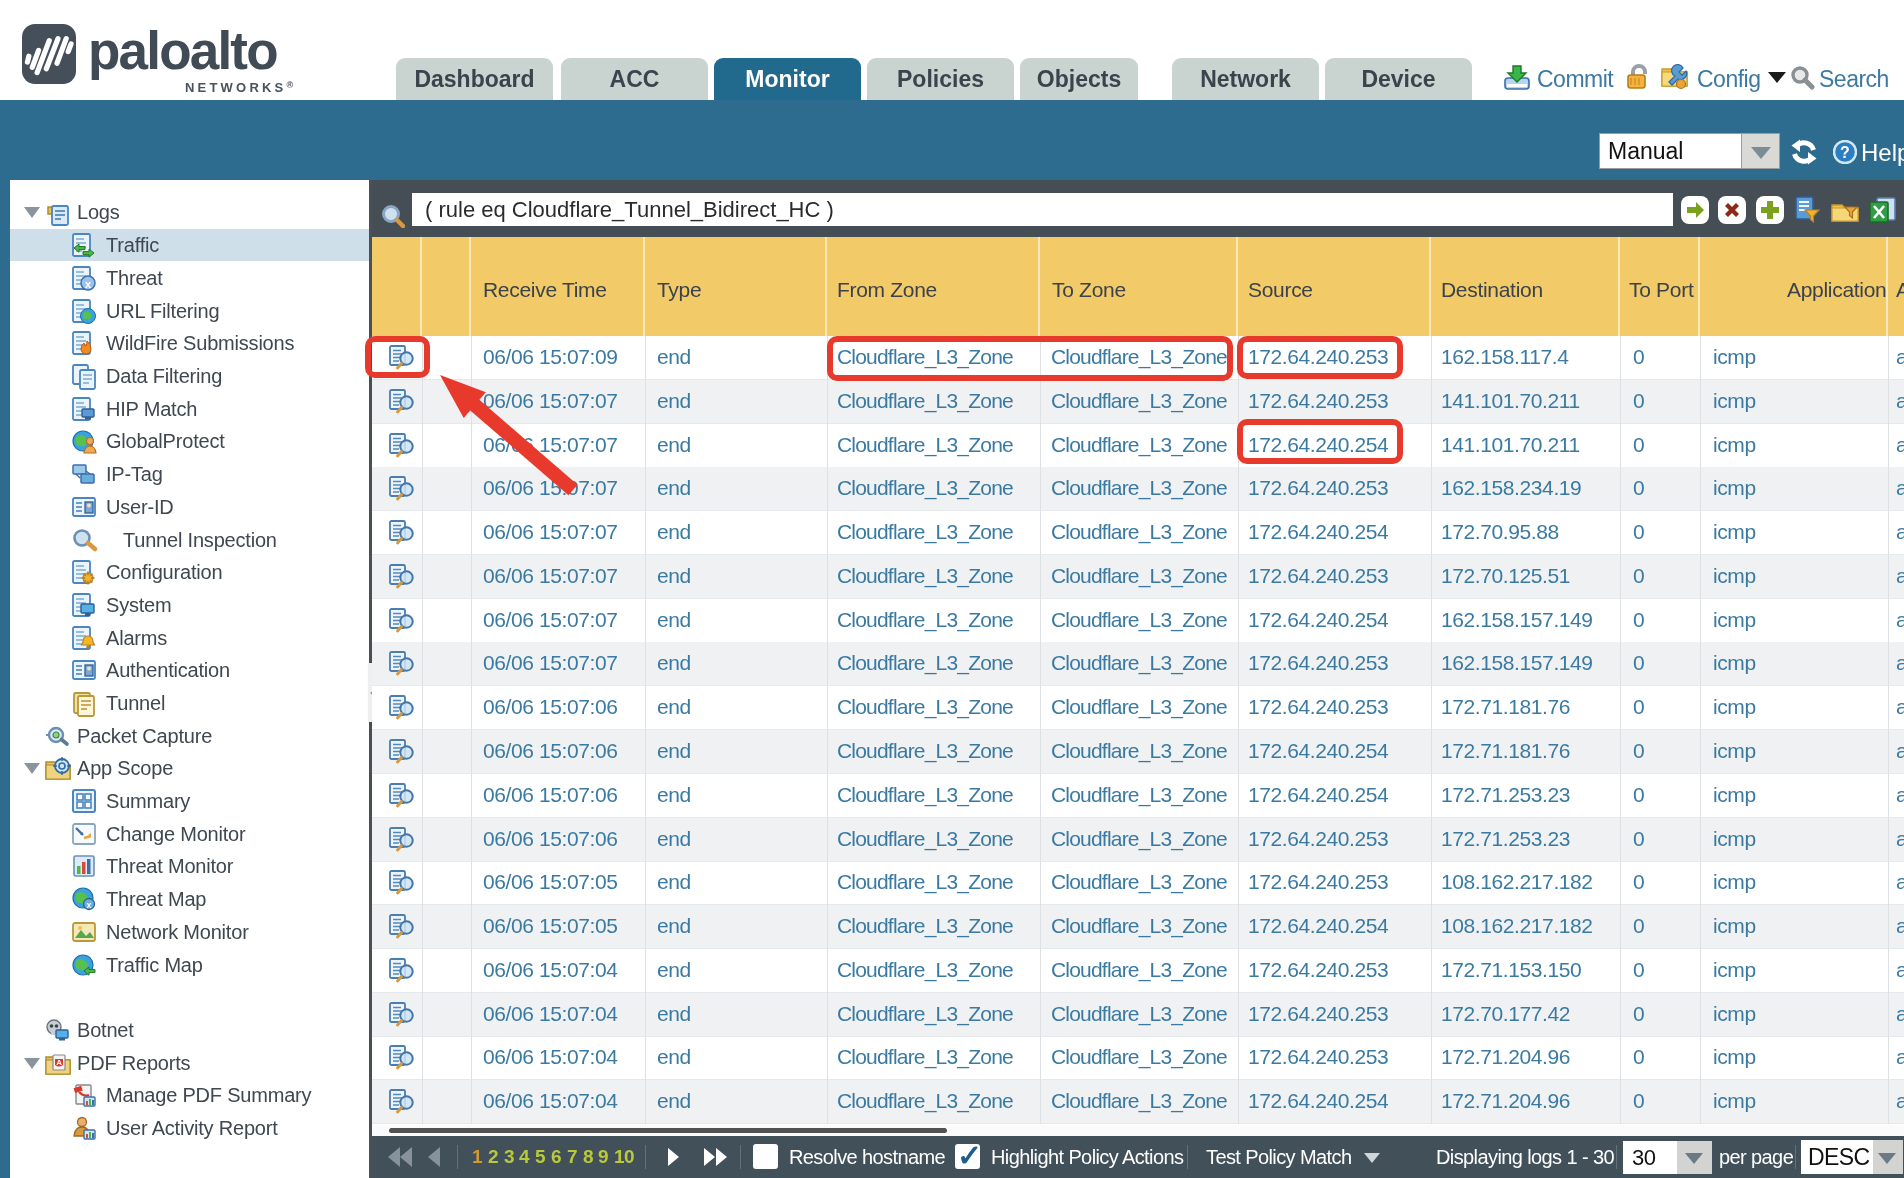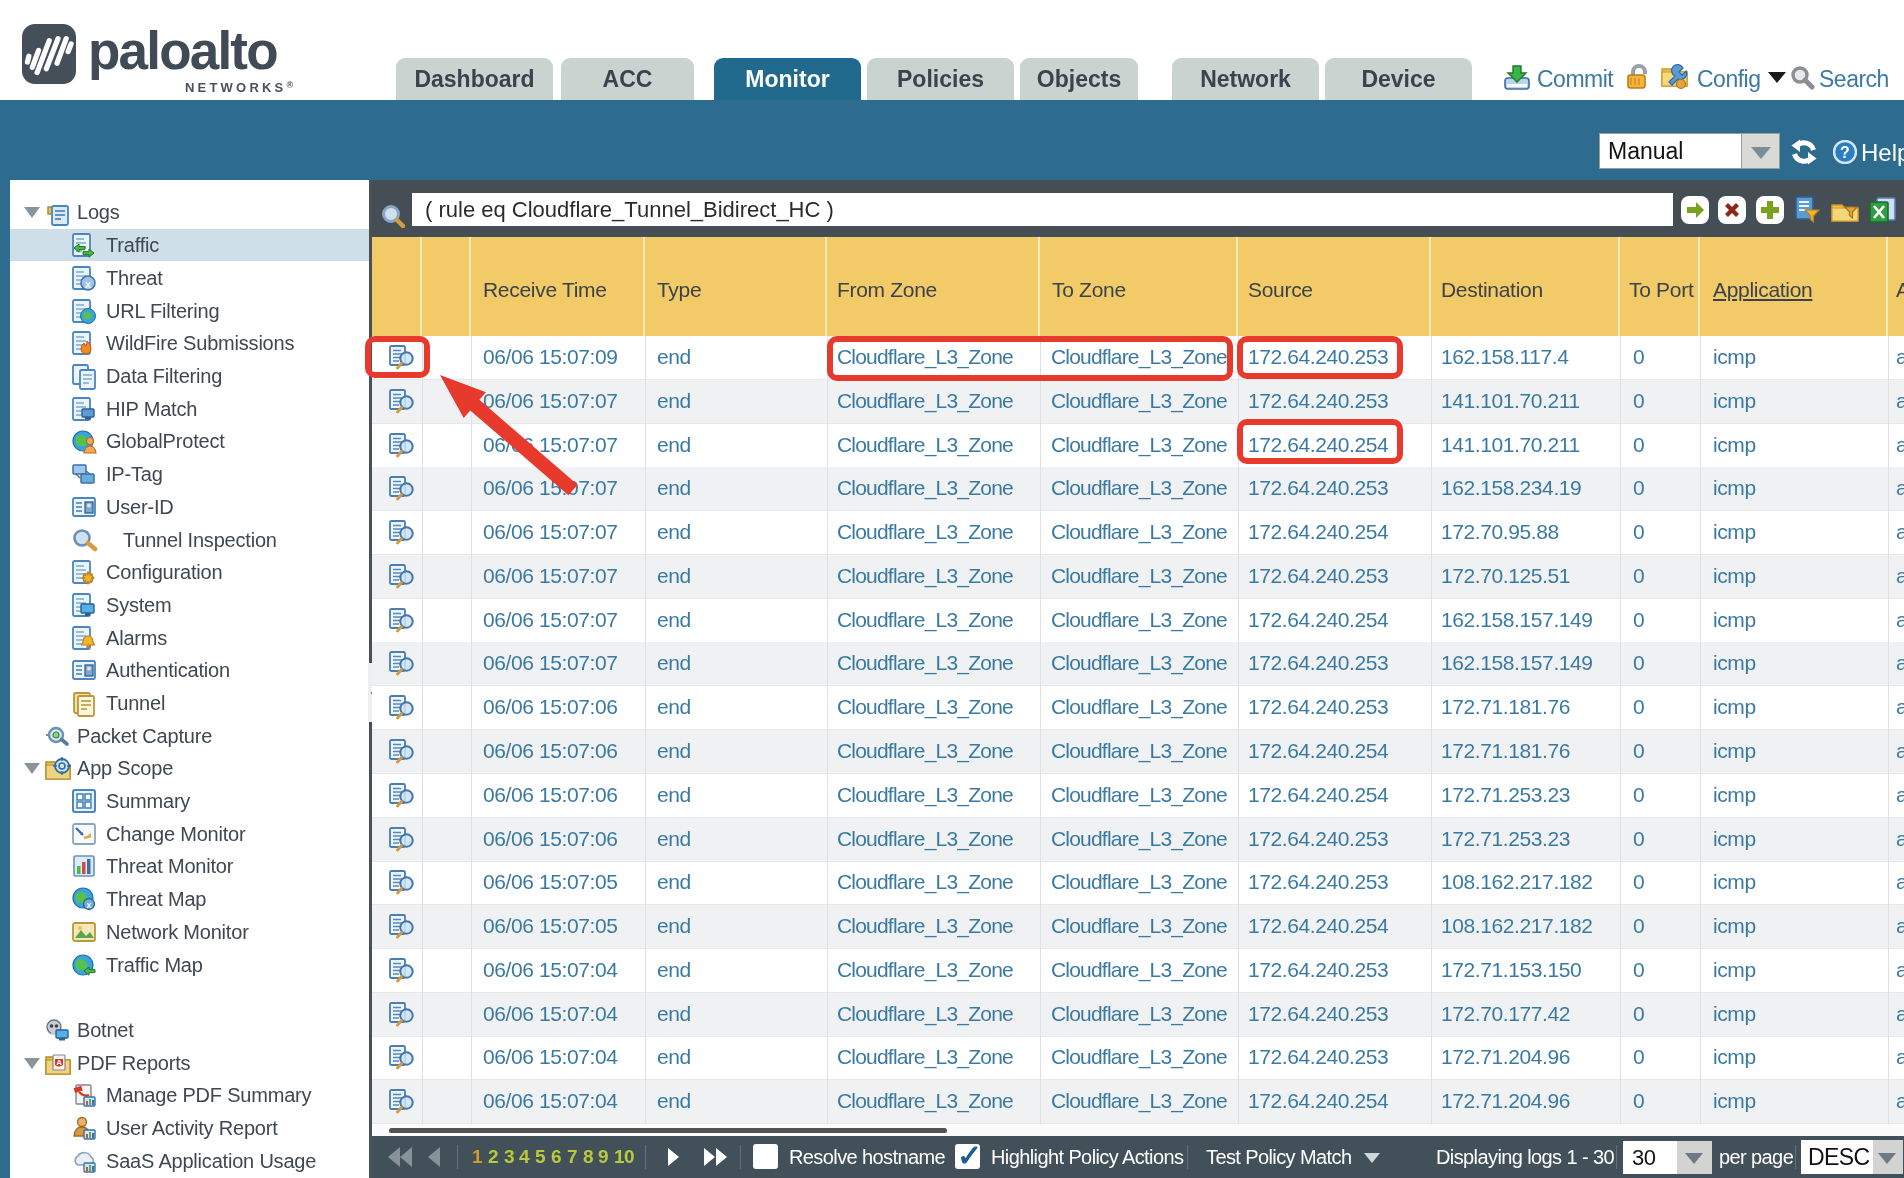--- a/index.html
+++ b/index.html
@@ -38,21 +38,21 @@
       <line x1="17" y1="30" x2="15" y2="48"></line>
       <line x1="25" y1="18" x2="21" y2="52"></line>
       <line x1="33" y1="14" x2="29" y2="46"></line>
       <line x1="41" y1="12" x2="38" y2="38"></line>
       <line x1="47" y1="16" x2="46" y2="24"></line>
     </g>
   </svg>
 <div class="abs" style="left:88px;top:20px;font-size:53px;font-weight:bold;color:#414b56;letter-spacing:-1.8px;">paloalto</div>
 <div class="abs" style="left:185px;top:80px;font-size:13px;color:#49525c;letter-spacing:3.2px;font-weight:bold;">NETWORKS<span style="font-size:9px;vertical-align:4px;">®</span></div>
 <div class="abs tab" style="left:396px;width:157px;">Dashboard</div>
-<div class="abs tab" style="left:561px;width:133px;">ACC</div>
+<div class="abs tab" style="left:561px;width:147px;">ACC</div>
 <div class="abs tab active" style="left:714px;width:147px;">Monitor</div>
 <div class="abs tab" style="left:867px;width:147px;">Policies</div>
 <div class="abs tab" style="left:1020px;width:118px;">Objects</div>
 <div class="abs tab" style="left:1172px;width:147px;">Network</div>
 <div class="abs tab" style="left:1325px;width:147px;">Device</div>
 <svg class="abs" style="left:1503px;top:64px;" width="28" height="27" viewBox="0 0 28 27">
     <rect x="2" y="14" width="24" height="11" rx="3" fill="#b8d4ee" stroke="#3a6ea5" stroke-width="1.6"></rect>
     <rect x="4" y="20" width="20" height="3" fill="#fff"></rect>
     <path d="M10 2 h8 v7 h5 l-9 9 -9 -9 h5 z" fill="#39b54a" stroke="#1d7a2a" stroke-width="1.4"></path>
   </svg>
@@ -414,30 +414,20 @@
 <div class="abs trow" style="top:932px;">
       <svg class="ticon" style="left:62px" width="26" height="26" viewBox="0 0 26 26">
         <circle cx="10" cy="6" r="4.5" fill="#e8b06a" stroke="#9c6a2a" stroke-width="1.3"></circle>
         <path d="M2 20 q1 -9 8 -9 q7 0 8 9 z" fill="#d89a3e" stroke="#9c6a2a" stroke-width="1.3"></path>
         <rect x="12" y="14" width="11" height="9" rx="1" fill="#cfe4f5" stroke="#3e6fa8" stroke-width="1.4"></rect>
         <rect x="14" y="18" width="2" height="4" fill="#d84a3a"></rect>
         <rect x="17" y="16" width="2" height="6" fill="#4db848"></rect>
         <rect x="20" y="17" width="2" height="5" fill="#3e6fa8"></rect>
       </svg>
       <div style="position:absolute;left:96px;top:0;">User Activity Report</div>
-    </div>
-<div class="abs trow" style="top:965px;">
-      <svg class="ticon" style="left:62px" width="26" height="26" viewBox="0 0 26 26">
-        <path d="M6 16 a5 5 0 0 1 0 -9 a7 6 0 0 1 13 1 a4.5 4.5 0 0 1 0 8 z" fill="#e8eff5" stroke="#8aa6bd" stroke-width="1.6"></path>
-        <rect x="12" y="14" width="11" height="9" rx="1" fill="#cfe4f5" stroke="#3e6fa8" stroke-width="1.4"></rect>
-        <rect x="14" y="18" width="2" height="4" fill="#d84a3a"></rect>
-        <rect x="17" y="16" width="2" height="6" fill="#4db848"></rect>
-        <rect x="20" y="17" width="2" height="5" fill="#3e6fa8"></rect>
-      </svg>
-      <div style="position:absolute;left:96px;top:0;">SaaS Application Usage</div>
     </div>
 </div>
 <div class="abs" style="left:369px;top:180px;width:3px;height:998px;background:#4a5056;"></div>
 <div class="abs" style="left:369px;top:663px;width:8px;height:59px;background:#edeff0;border-radius:0 4px 4px 0;box-shadow:0 0 2px rgba(0,0,0,0.25);"></div>
 <div class="abs" style="left:370px;top:687px;width:0;height:0;border-top:6px solid transparent;border-bottom:6px solid transparent;border-right:7px solid #9aa2a8;"></div>
 <div class="abs dark"></div>
 <svg class="abs" style="left:381px;top:204px;" width="24" height="24" viewBox="0 0 24 24">
     <circle cx="10" cy="10" r="7.5" fill="#cfe0ef" stroke="#8aa6c5" stroke-width="3"></circle>
     <line x1="16" y1="16" x2="22" y2="22" stroke="#d89a3e" stroke-width="4.5" stroke-linecap="round"></line>
   </svg>
@@ -484,21 +474,21 @@
 <div class="hcell" style="left:1059px;width:189px;"></div>
 <div class="hcell" style="left:1248px;width:80px;"></div>
 <div class="hcell" style="left:1328px;width:188px;"></div>
 <div class="hlabel" style="left:111px;">Receive Time</div>
 <div class="hlabel" style="left:285px;">Type</div>
 <div class="hlabel" style="left:465px;">From Zone</div>
 <div class="hlabel" style="left:680px;">To Zone</div>
 <div class="hlabel" style="left:876px;">Source</div>
 <div class="hlabel" style="left:1069px;">Destination</div>
 <div class="hlabel" style="left:1257px;">To Port</div>
-<div class="hlabel" style="left:1341px;text-decoration:underline;">Application</div>
+<div class="hlabel" style="left:1415px;">Application</div>
 <div class="hlabel" style="left:1524px;">A</div>
 </div>
 <div class="abs rows">
 <div class="row" style="top:0px;">
       <div class="vline" style="left:50px;"></div>
       <div class="vline" style="left:99px;"></div>
       <div class="vline" style="left:273px;"></div>
       <div class="vline" style="left:455px;"></div>
       <div class="vline" style="left:668px;"></div>
       <div class="vline" style="left:866px;"></div>

